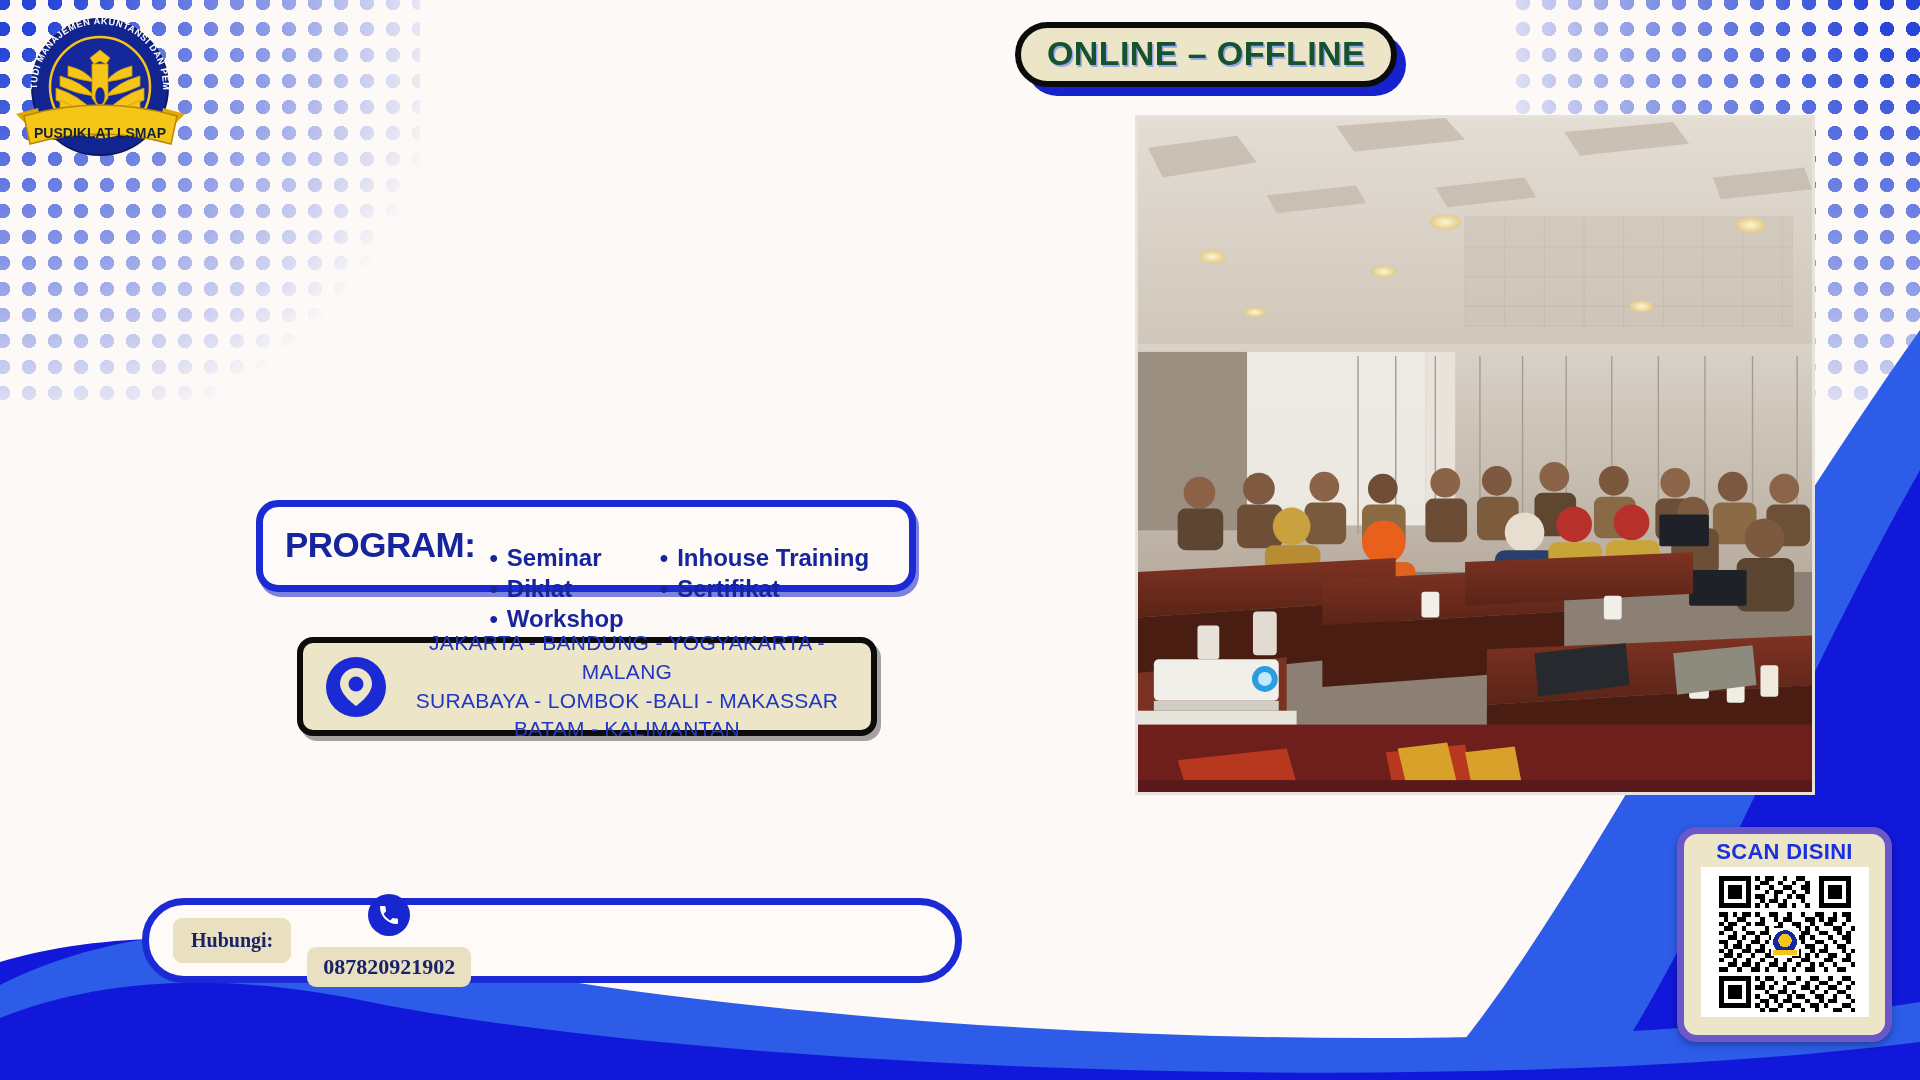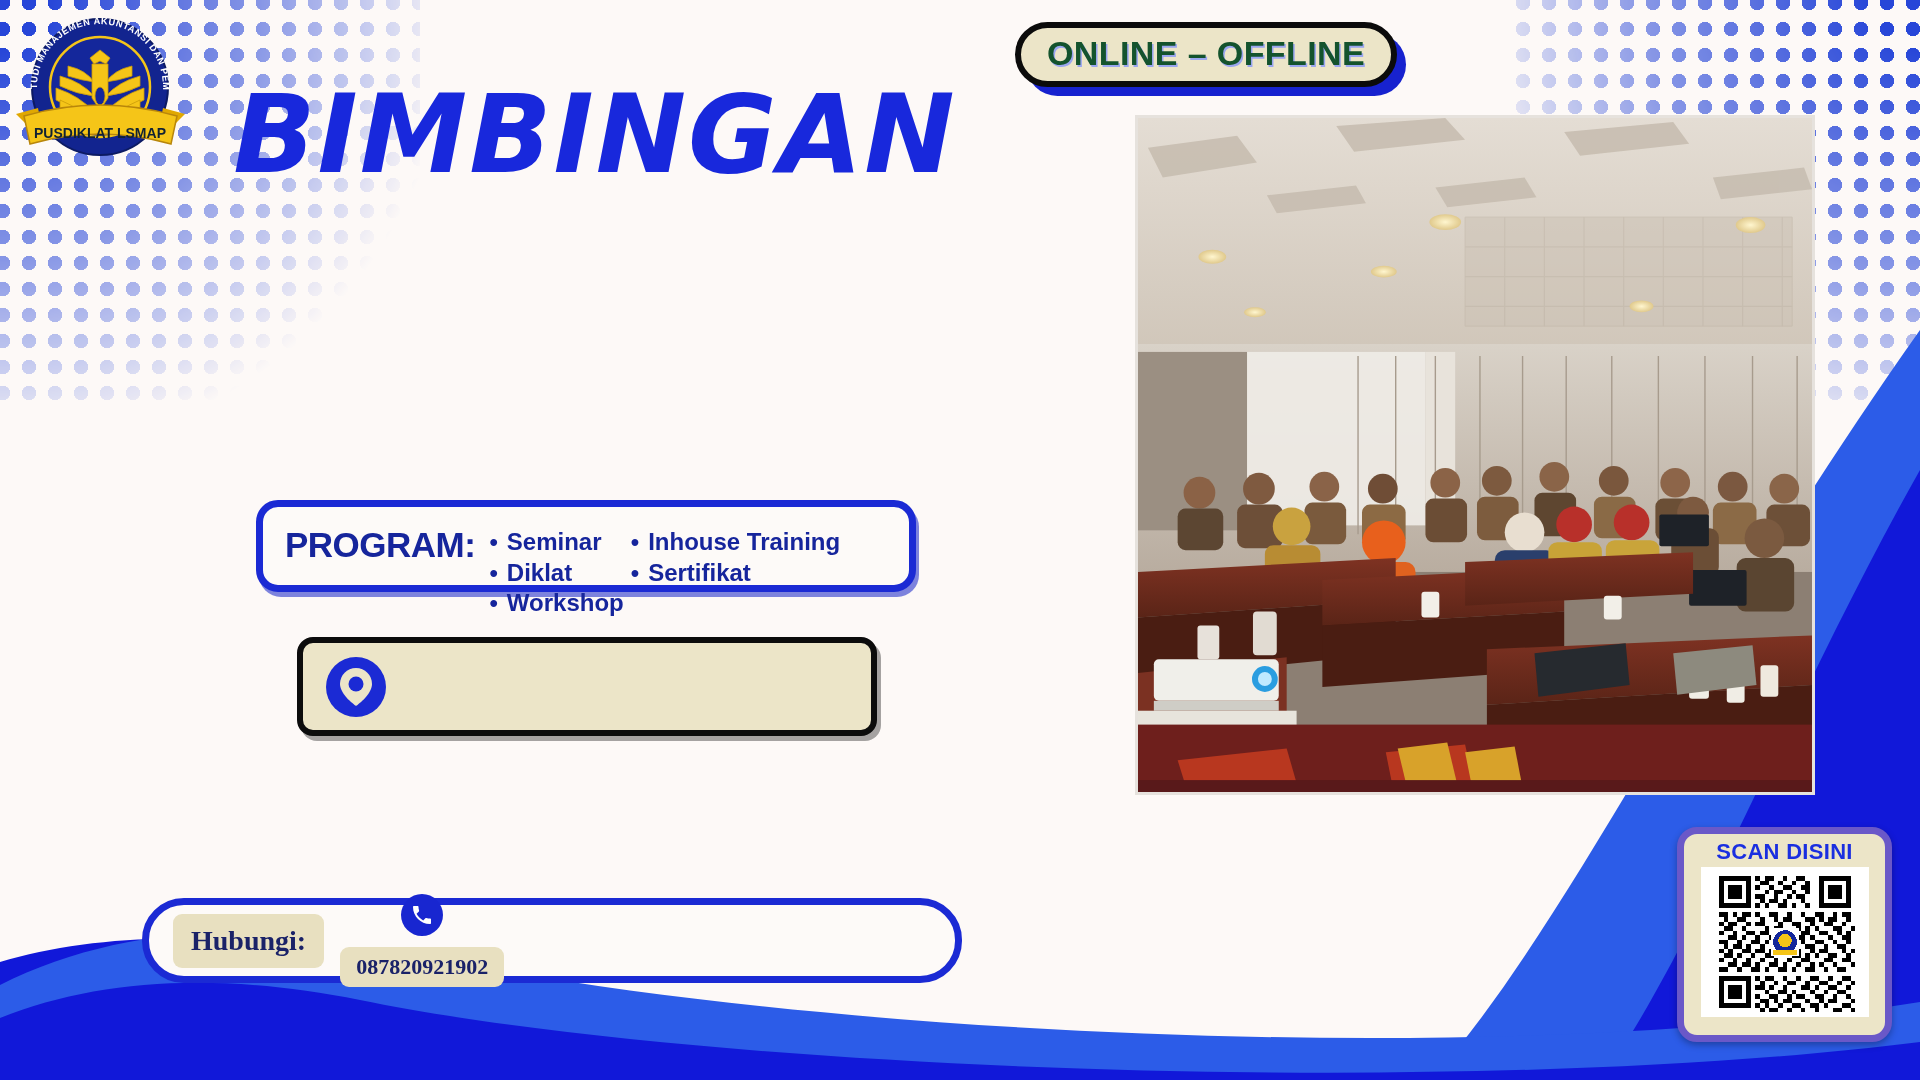--- a/index.html
+++ b/index.html
@@ -47,21 +47,21 @@
   }
   .title-line.l2 { font-size:104px; margin-top:-6px; }
   
   .program-box {
     position:absolute; left:256px; top:500px; width:660px; height:92px;
     background:#fdfaf8; border:7px solid #1b2ad4; border-radius:22px;
     display:flex; align-items:flex-start; padding:16px 18px 0 22px; z-index:6;
     box-shadow:3px 5px 0 0 rgba(20,35,200,.55);
   }
   .program-label { font-size:35px; font-weight:800; color:#16259c; letter-spacing:-.5px; white-space:nowrap; margin-top:2px; }
-  .program-cols { display:flex; gap:7px; margin-left:14px; margin-top:4px; }
+  .program-cols { display:flex; gap:36px; margin-left:14px; margin-top:20px; }
   .program-cols ul { list-style:none; }
   .program-cols li {
     font-size:24px; font-weight:700; color:#16259c; line-height:1.28; white-space:nowrap;
   }
   .program-cols li::before { content:"\2022"; margin-right:9px; }
   
   .loc-box {
     position:absolute; left:297px; top:637px; width:580px; height:99px;
     background:#ece5c8; border:6px solid #0c0c0c; border-radius:16px;
     display:flex; align-items:center; gap:18px; padding:0 22px; z-index:6;
@@ -74,21 +74,21 @@
   .contact-bar {
     position:absolute; left:142px; top:898px; width:820px; height:85px;
     background:#fdfaf8; border:7px solid #1b2ad4; border-radius:42px;
     display:flex; align-items:center; gap:16px; padding:0 24px; z-index:7;
   }
   .pill {
     background:#e8e0c0; border-radius:9px; padding:7px 16px;
     font-size:22px; font-weight:800; color:#1a2268; white-space:nowrap;
     font-family:"Liberation Serif", serif;
   }
-  .pill.hub { font-size:28px; padding:11px 18px; }
+  .pill.hub { font-size:20px; padding:11px 18px; }
   .circ-icon {
     width:42px; height:42px; border-radius:50%; background:#1826d0;
     display:flex; align-items:center; justify-content:center; flex:0 0 42px;
   }
   .contact-item { display:flex; align-items:center; gap:11px;flex-direction:column; }
   
   .photo {
     position:absolute; left:1135px; top:115px; width:680px; height:680px;
     border:3px solid #e6e2dd; overflow:hidden; z-index:6; background:#8c7f73;
   }
@@ -156,21 +156,20 @@
     </g>
     <text x="92" y="136" text-anchor="middle" font-size="14" font-weight="bold" fill="#123" font-family="Liberation Sans, sans-serif">PUSDIKLAT LSMAP</text>
   </svg>
 </div>
 
 <div class="badge">
   <span>ONLINE – OFFLINE</span>
 </div>
 
 <div class="title-block">
-  <div class="title-line l1">BIMBINGAN</div>
 </div>
 
 <div class="photo">
   <svg viewBox="0 0 680 680" preserveAspectRatio="none">
     <defs>
       <linearGradient id="ceil" x1="0" y1="0" x2="0" y2="1">
         <stop offset="0%" stop-color="#e4ddd4"></stop>
           <stop offset="100%" stop-color="#cfc5b8"></stop>
       </linearGradient>
       <linearGradient id="wallg" x1="0" y1="0" x2="0" y2="1">
@@ -332,20 +331,25 @@
 </div>
 
 <div class="loc-box">
   <span class="pin-icon">
     <svg viewBox="0 0 62 62" width="62" height="62">
       <circle cx="31" cy="31" r="30" fill="#1b2ad4"></circle>
       <path d="M31 12 c-9 0-16 7-16 16 c0 11 16 22 16 22 s16-11 16-22 c0-9-7-16-16-16 z" fill="#ece5c8"></path>
       <circle cx="31" cy="28" r="7.5" fill="#1b2ad4"></circle>
     </svg>
   </span>
+  <div class="loc-lines">
+    <div>JAKARTA - BANDUNG - YOGYAKARTA - MALANG</div>
+    <div>SURABAYA - LOMBOK -BALI - MAKASSAR</div>
+    <div>BATAM - KALIMANTAN</div>
+  </div>
 </div>
 
 <div class="contact-bar">
   <div class="pill hub">Hubungi:</div>
   <div class="contact-item">
     <span class="circ-icon">
       <svg viewBox="0 0 24 24" width="24" height="24" fill="#ffffff">
         <path d="M6.6 10.8c1.4 2.8 3.8 5.2 6.6 6.6l2.2-2.2c.3-.3.7-.4 1-.2 1.2.4 2.4.6 3.6.6.6 0 1 .4 1 1V20c0 .6-.4 1-1 1C10.6 21 3 13.4 3 4c0-.6.4-1 1-1h3.5c.6 0 1 .4 1 1 0 1.3.2 2.5.6 3.6.1.4 0 .8-.2 1l-2.3 2.2z"></path>
       </svg>
     </span>

